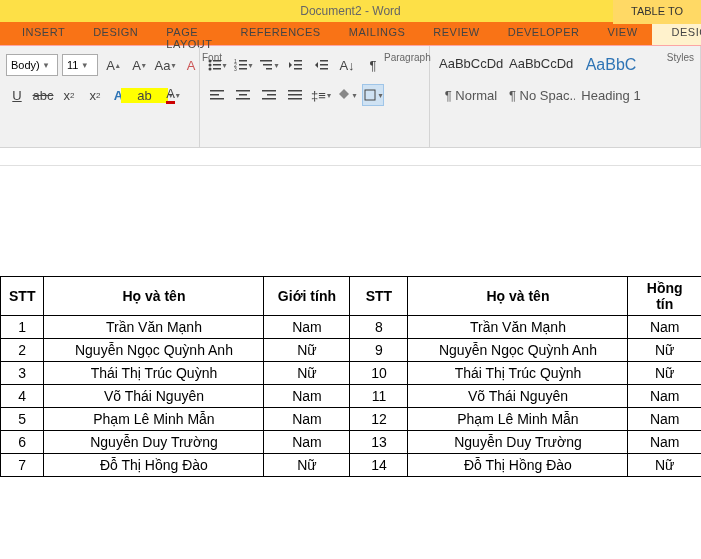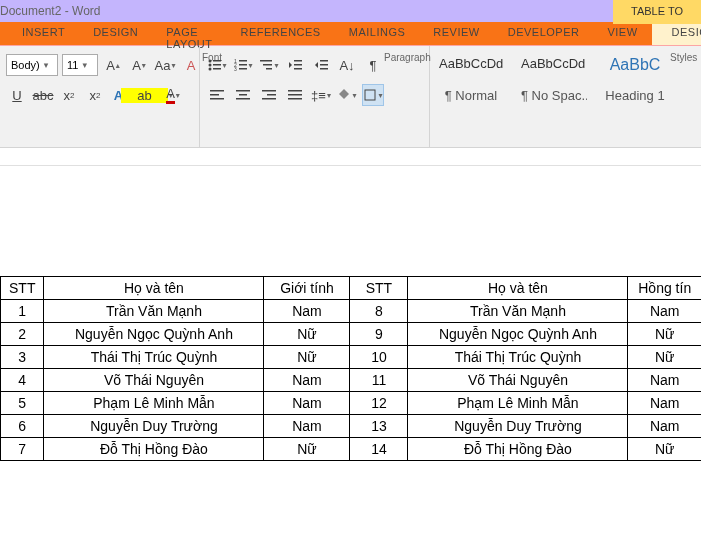--- a/index.html
+++ b/index.html
@@ -1,17 +1,17 @@
 <!DOCTYPE html>
 <html><head>
 <meta charset="utf-8">
 <style>
 *{box-sizing:border-box;margin:0;padding:0}
 body{font-family:"Segoe UI",Arial,sans-serif;font-size:12px;background:#fff;overflow:hidden;width:701px;height:559px}
-.title-bar{height:22px;background:#c4b5fd;line-height:22px;color:#666;font-size:12px;position:relative}
+.title-bar{height:22px;background:#fde047;text-align:center;line-height:22px;color:#666;font-size:12px;position:relative}
 .table-tools{position:absolute;right:0;top:0;background:#ffd965;padding:0 18px;height:24px;line-height:22px;color:#333;font-size:11px}
 .tabs{height:24px;background:#f97316;border-bottom:1px solid #fca5a5;display:flex;padding-left:8px}
 .tab{padding:4px 14px;font-size:11px;color:#444;cursor:pointer;letter-spacing:0.5px}
 .tab.context{background:#fff2cc;margin-left:auto;padding:4px 20px}
 .ribbon{height:102px;background:#f1f1f1;border-bottom:1px solid #d4d4d4;display:flex}
 .group{border-right:1px solid #d4d4d4;padding:4px 6px 2px 6px;display:flex;flex-direction:row;justify-content:space-between}
 .group-label{text-align:center;font-size:10px;color:#666;padding:2px 0}
 .font-group{width:200px}
 .para-group{width:230px}
 .styles-group{flex:1}
@@ -21,21 +21,21 @@
 .btn{width:22px;height:22px;display:flex;align-items:center;justify-content:center;color:#444;font-size:13px;cursor:pointer}
 .btn .sub{font-size:8px;color:#666;margin-left:1px}
 .style-box{width:70px;height:56px;border:1px solid transparent;text-align:center;padding:3px 2px;overflow:hidden;cursor:pointer}
 .style-prev{font-size:13px;color:#333;height:30px;overflow:hidden}
 .style-prev.h1{color:#2e74b5;font-size:16px}
 .style-name{font-size:13px;color:#555;margin-top:2px;white-space:nowrap}
 .ruler-gap{height:18px;background:#fff;border-bottom:1px solid #e0e0e0}
 .doc-area{background:#fff;padding-top:110px;position:relative}
 .doc-table{border-collapse:collapse;width:100%;font-family:Arial,sans-serif;font-size:14px}
 .doc-table th,.doc-table td{border:1px solid #000;padding:3px 8px;text-align:center;height:22px}
-.doc-table th{font-weight:normal}
+.doc-table th{font-weight:bold}
 .doc-table .name{text-align:center}
 </style>
 </head>
 <body>
 
 <div class="title-bar">
   <span>Document2 - Word</span>
   <div class="table-tools">TABLE TO</div>
 </div>
 
@@ -180,21 +180,21 @@
               <rect x="2" y="2" width="10" height="10" fill="none" stroke="#444"></rect>
             </svg>
             <span class="sub">▾</span>
           </div>
       </div>
     </div>
     <div class="group-label">Paragraph</div>
   </div>
 
   <div class="group styles-group">
-    <div class="row" style="height:60px;gap:12px" id="styles-row">
+    <div class="row" style="height:60px;gap:0" id="styles-row">
         <div class="style-box">
           <div class="style-prev ">AaBbCcDd</div>
           <div class="style-name">¶ Normal</div>
         </div>
         <div class="style-box">
           <div class="style-prev ">AaBbCcDd</div>
           <div class="style-name">¶ No Spac...</div>
         </div>
         <div class="style-box">
           <div class="style-prev h1">AaBbC</div>

